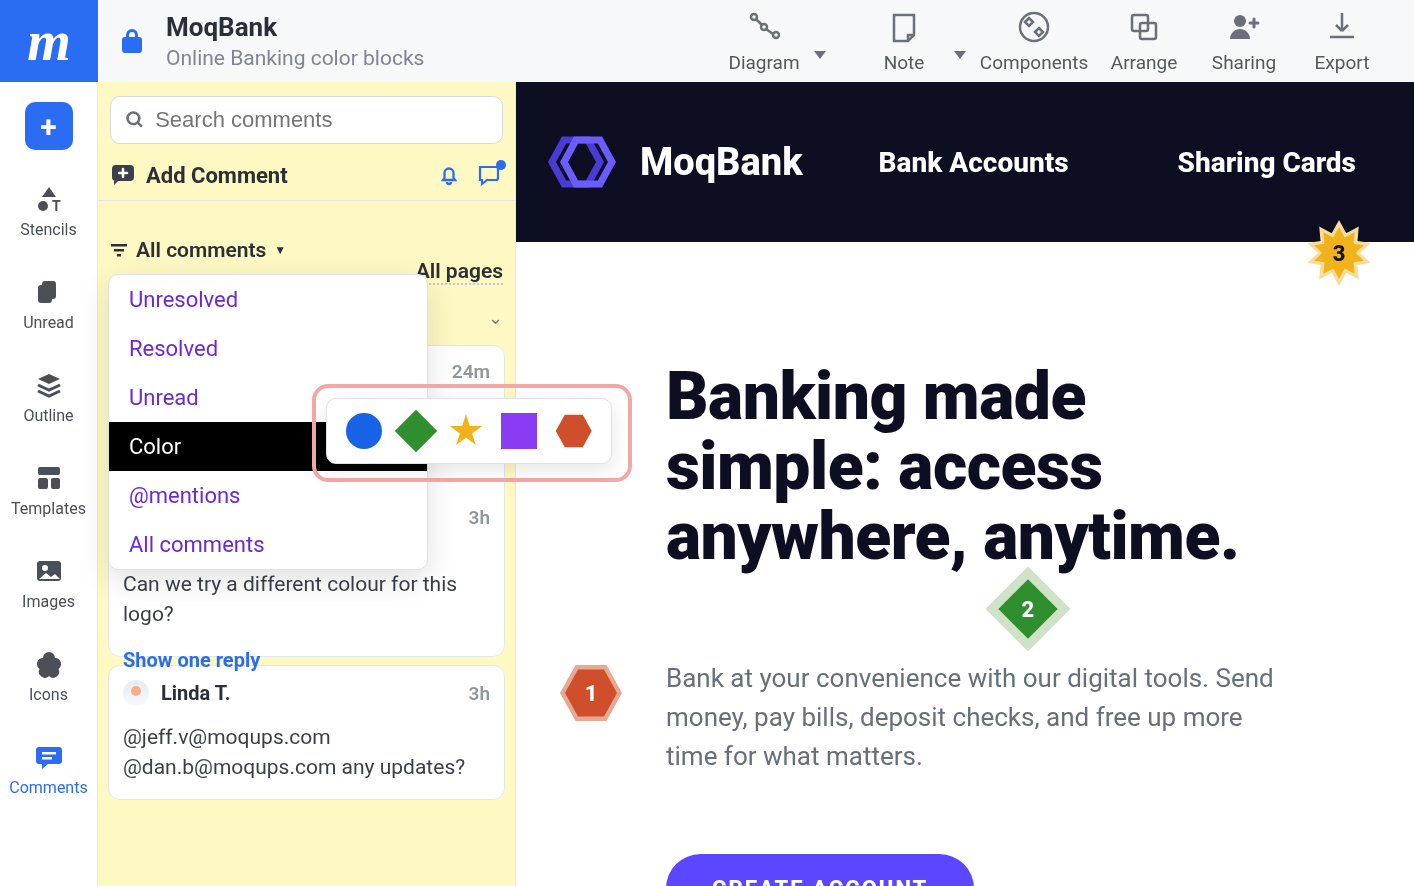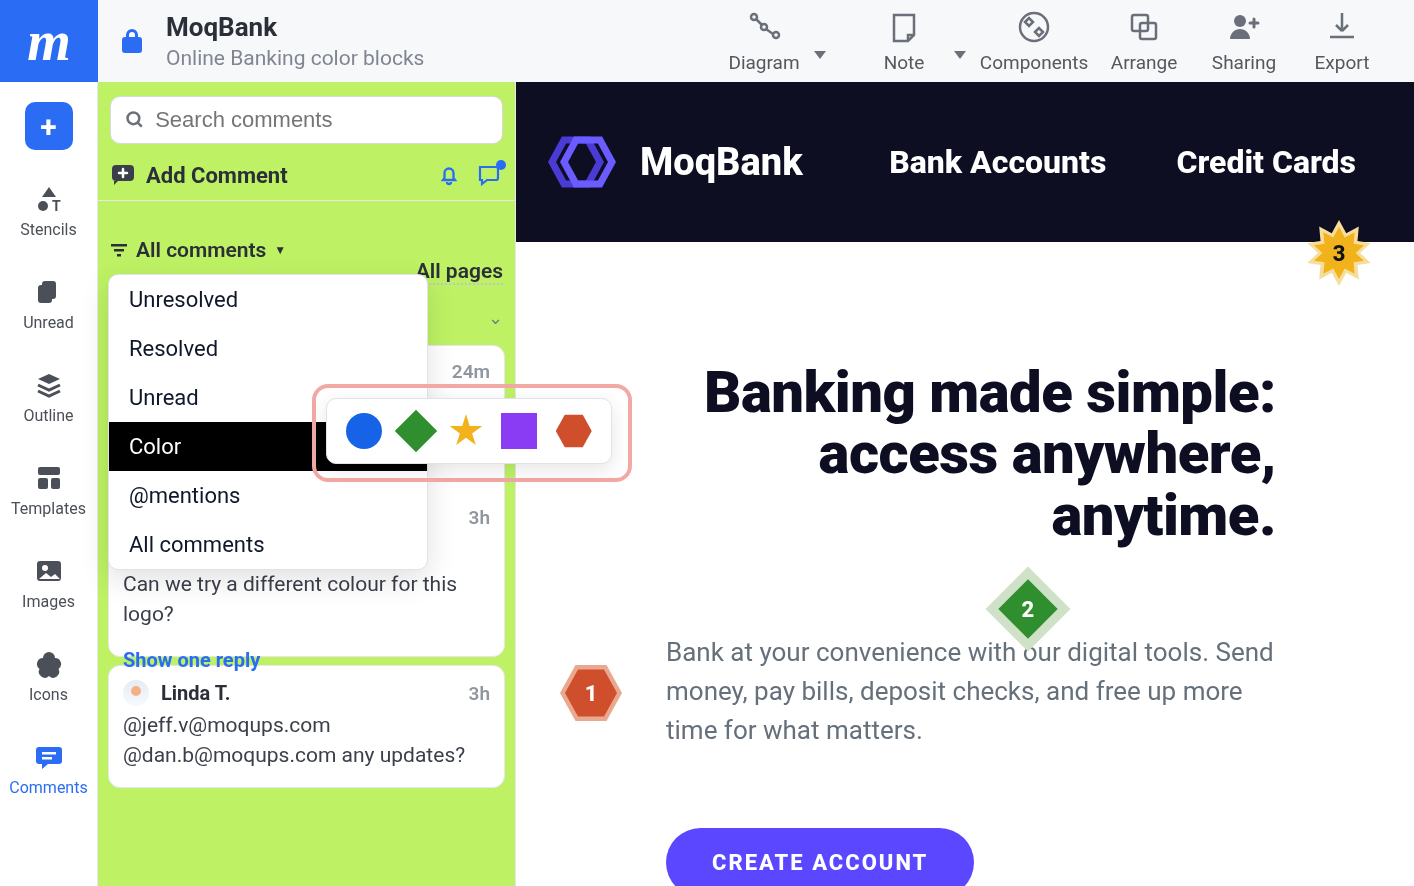--- a/index.html
+++ b/index.html
@@ -24,69 +24,69 @@
 
   
   .leftbar { position:absolute; left:0; top:82px; bottom:0; width:98px; background:#fff; border-right:1px solid var(--border); display:flex; flex-direction:column; align-items:center; padding-top:20px; gap:30px; }
   .plus-btn { width:48px; height:48px; border-radius:10px; background:#2a6df4; display:flex; align-items:center; justify-content:center; color:#fff; font-size:30px; font-weight:700; cursor:pointer; }
   .lb-item { display:flex; flex-direction:column; align-items:center; gap:6px; color:#4b4f58; font-size:16px; cursor:pointer; width:100%; padding:4px 0; }
   .lb-item.active { color:#2a6df4; }
   .lb-item .ic { width:30px; height:30px; color:#4b4f58; }
   .lb-item.active .ic { color:#2a6df4; }
 
   
-  .comments-panel { position:absolute; left:98px; top:82px; bottom:0; width:418px; background:#bef264; border-right:1px solid var(--border); }
+  .comments-panel { position:absolute; left:98px; top:82px; bottom:0; width:418px; background:#fef9c3; border-right:1px solid var(--border); }
   .search-wrap { padding:14px 12px 10px; }
   .search { display:flex; align-items:center; gap:10px; border:1px solid #d6d9de; border-radius:10px; padding:10px 14px; background:#fff; }
   .search input { border:0; outline:0; font-size:22px; background:transparent; color:#333; width:100%; }
   .addc-row { display:flex; align-items:center; padding:8px 12px 12px; gap:4px; }
   .addc-btn { display:flex; align-items:center; gap:10px; font-size:22px; font-weight:700; color:#2b2f38; cursor:pointer; }
   .addc-right { margin-left:auto; display:flex; gap:16px; color:#2a6df4; }
   .divider { height:1px; background:var(--border); }
   .filter-row { display:flex; align-items:center; padding:14px 12px 10px; gap:8px; font-size:21px; color:#2b2f38; }
   .filter-left { display:flex; align-items:center; gap:8px; cursor:pointer; font-weight:600; }
   .filter-right { margin-left:auto; font-weight:600; border-bottom:2px dotted #c0c4cc; cursor:pointer;margin-top:44px; }
 
   .bluepage-row { display:flex; align-items:center; padding:10px 12px 8px; } 
   .cks { color:#2a6df4; font-weight:700; font-size:20px; }
   .chev { margin-left:auto; color:#757a83; font-size:18px; cursor:pointer; }
 
   .comment-card { margin:8px 10px; border:1px solid var(--border); border-radius:12px; padding:14px 14px 16px; background:#fff; }
   .ctop { display:flex; align-items:center; gap:12px; font-size:20px; color:#2b2f38; font-weight:700; }
   .ctime { margin-left:auto; color:#9097a0; font-weight:600; font-size:19px; }
-  .ctext { margin-top:4px; font-size:21px; color:#3b3f4a; line-height:1.45; }
+  .ctext { margin-top:16px; font-size:21px; color:#3b3f4a; line-height:1.45; }
   .clink { margin-top:18px; color:#2a6df4; font-weight:700; font-size:20px; cursor:pointer; }
   .avatar { width:26px; height:26px; border-radius:50%; background:linear-gradient(#e6ecf5,#f7fafd); display:inline-block; position:relative; }
   .avatar::after{content:"";position:absolute;left:8px;top:6px;width:10px;height:10px;border-radius:50%;background:#f4b183;}
 
   
   .dropdown { position:absolute; left:6px; top:274px; width:320px; background:#fff; border:1px solid #e0e2e6; border-radius:10px; box-shadow:0 10px 30px rgba(0,0,0,0.12); overflow:hidden; z-index:20; }
-  .dd-item { padding:12px 20px; font-size:22px; color:#0f172a; cursor:pointer; }
+  .dd-item { padding:12px 20px; font-size:22px; color:#6d28d9; cursor:pointer; }
   .dd-item.selected { background:#000000; color:#fff; position:relative; }
   .dd-item.selected::after { content:""; position:absolute; right:-1px; top:50%; width:0;height:0;border-top:9px solid transparent;border-bottom:9px solid transparent;border-left:10px solid #2a6df4; transform:translateY(-50%);}
 
   
   .color-pop-frame { position:absolute; left:312px; top:384px; width:320px; height:98px; border:4px solid #f2a9a6; border-radius:16px; z-index:25; }
   .color-pop { position:absolute; left:326px; top:398px; width:286px; height:66px; background:#fff; border:1px solid #e0e2e6; border-radius:10px; box-shadow:0 6px 20px rgba(0,0,0,0.10); display:flex; align-items:center; justify-content:space-around; padding:0 10px; z-index:26; }
   .sw { width:36px; height:36px; }
   .sw.circle { border-radius:50%; background:#1763e8; }
   .sw.diamond { width:30px;height:30px; background:#2f8f2e; transform:rotate(45deg); }
   .sw.burst { width:34px;height:34px; background:#f2b21b; clip-path: polygon(50% 0%, 61% 35%, 98% 35%, 68% 57%, 79% 91%, 50% 70%, 21% 91%, 32% 57%, 2% 35%, 39% 35%); }
   .sw.square { background:#8a3cf5; }
   .sw.hex { width:36px;height:36px; background:#cf4f2d; clip-path: polygon(25% 5%, 75% 5%, 100% 50%, 75% 95%, 25% 95%, 0% 50%); }
 
   
   .canvas { position:absolute; left:516px; right:0; top:82px; bottom:0; background:#fff; }
   .mock-header { height:160px; background:#0e0e23; display:flex; align-items:center; padding:0 58px 0 30px; color:#fff; }
   .brand { display:flex; align-items:center; gap:22px; }
   .brand-logo { width:72px; height:56px; }
   .brand-name { font-size:38px; font-weight:800; }
-  .mock-nav { margin-left:auto; display:flex; gap:70px; font-size:32px; font-weight:800;align-items:center; }
+  .mock-nav { margin-left:auto; display:flex; gap:109px; font-size:28px; font-weight:800;align-items:center; }
   .hero { padding:120px 0 0 150px; max-width:760px; }
-  .hero h1 { font-size:58px; font-weight:900; color:#0e0e23; line-height:1.06; letter-spacing:-0.5px;text-align:right; }
+  .hero h1 { font-size:66px; font-weight:900; color:#0e0e23; line-height:1.06; letter-spacing:-0.5px; }
   .hero p { margin-top:87px; font-size:26px; color:#66707b; line-height:1.5; max-width:620px; }
   .cta { margin-top:78px; display:inline-block; background:#5a47ff; color:#fff; font-weight:800; letter-spacing:2px; font-size:22px; padding:22px 46px; border-radius:40px; cursor:pointer; }
 
   
   .marker { position:absolute; width:52px; height:52px; display:flex; align-items:center; justify-content:center; color:#fff; font-weight:800; font-size:22px; z-index:15; }
   .m-hex { background:#cf4f2d; clip-path: polygon(25% 5%, 75% 5%, 100% 50%, 75% 95%, 25% 95%, 0% 50%); box-shadow:0 0 0 3px rgba(0,0,0,0); }
   .m-hex-bg { position:absolute; width:62px;height:62px; background:#e9a890; clip-path: polygon(25% 5%, 75% 5%, 100% 50%, 75% 95%, 25% 95%, 0% 50%); z-index:14; }
   .m-diamond-bg { position:absolute; width:60px;height:60px; background:#cfe1c7; transform:rotate(45deg); z-index:14; }
   .m-diamond { width:42px;height:42px; background:#2f8f2e; transform:rotate(45deg); }
   .m-diamond span{ transform:rotate(-45deg); }
@@ -313,21 +313,21 @@
   <div class="mock-header">
     <div class="brand">
       <svg class="brand-logo" viewBox="0 0 72 56">
         <polygon points="18,6 42,6 54,28 42,50 18,50 6,28" fill="none" stroke="#4a3bd6" stroke-width="7"></polygon>
         <polygon points="30,6 54,6 66,28 54,50 30,50 18,28" fill="none" stroke="#6a5cff" stroke-width="7"></polygon>
       </svg>
       <span class="brand-name">MoqBank</span>
     </div>
     <div class="mock-nav">
       <span>Bank Accounts</span>
-      <span>Credit Cards</span>
+      <span>Sharing Cards</span>
     </div>
   </div>
   <div class="hero">
     <h1>Banking made simple: access anywhere, anytime.</h1>
     <p>Bank at your convenience with our digital tools. Send money, pay bills, deposit checks, and free up more time for what matters.</p>
     <div class="cta">CREATE ACCOUNT</div>
   </div>
 
   <div class="m-burst-bg" style="left:790px; top:138px;"></div>
   <div class="marker" style="left:797px; top:145px;">

